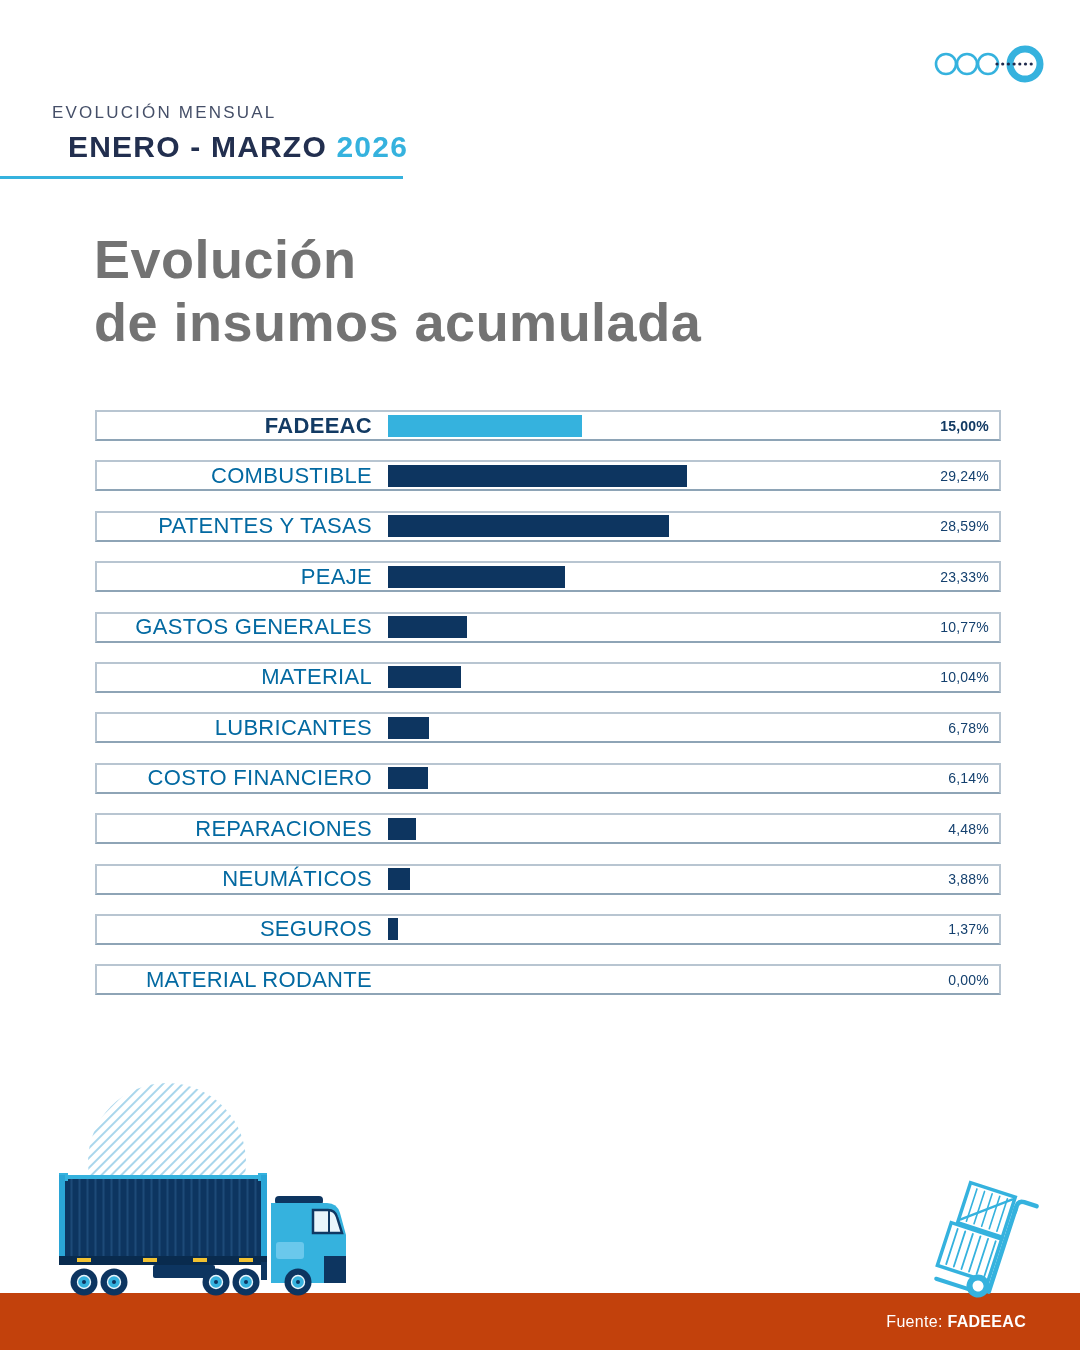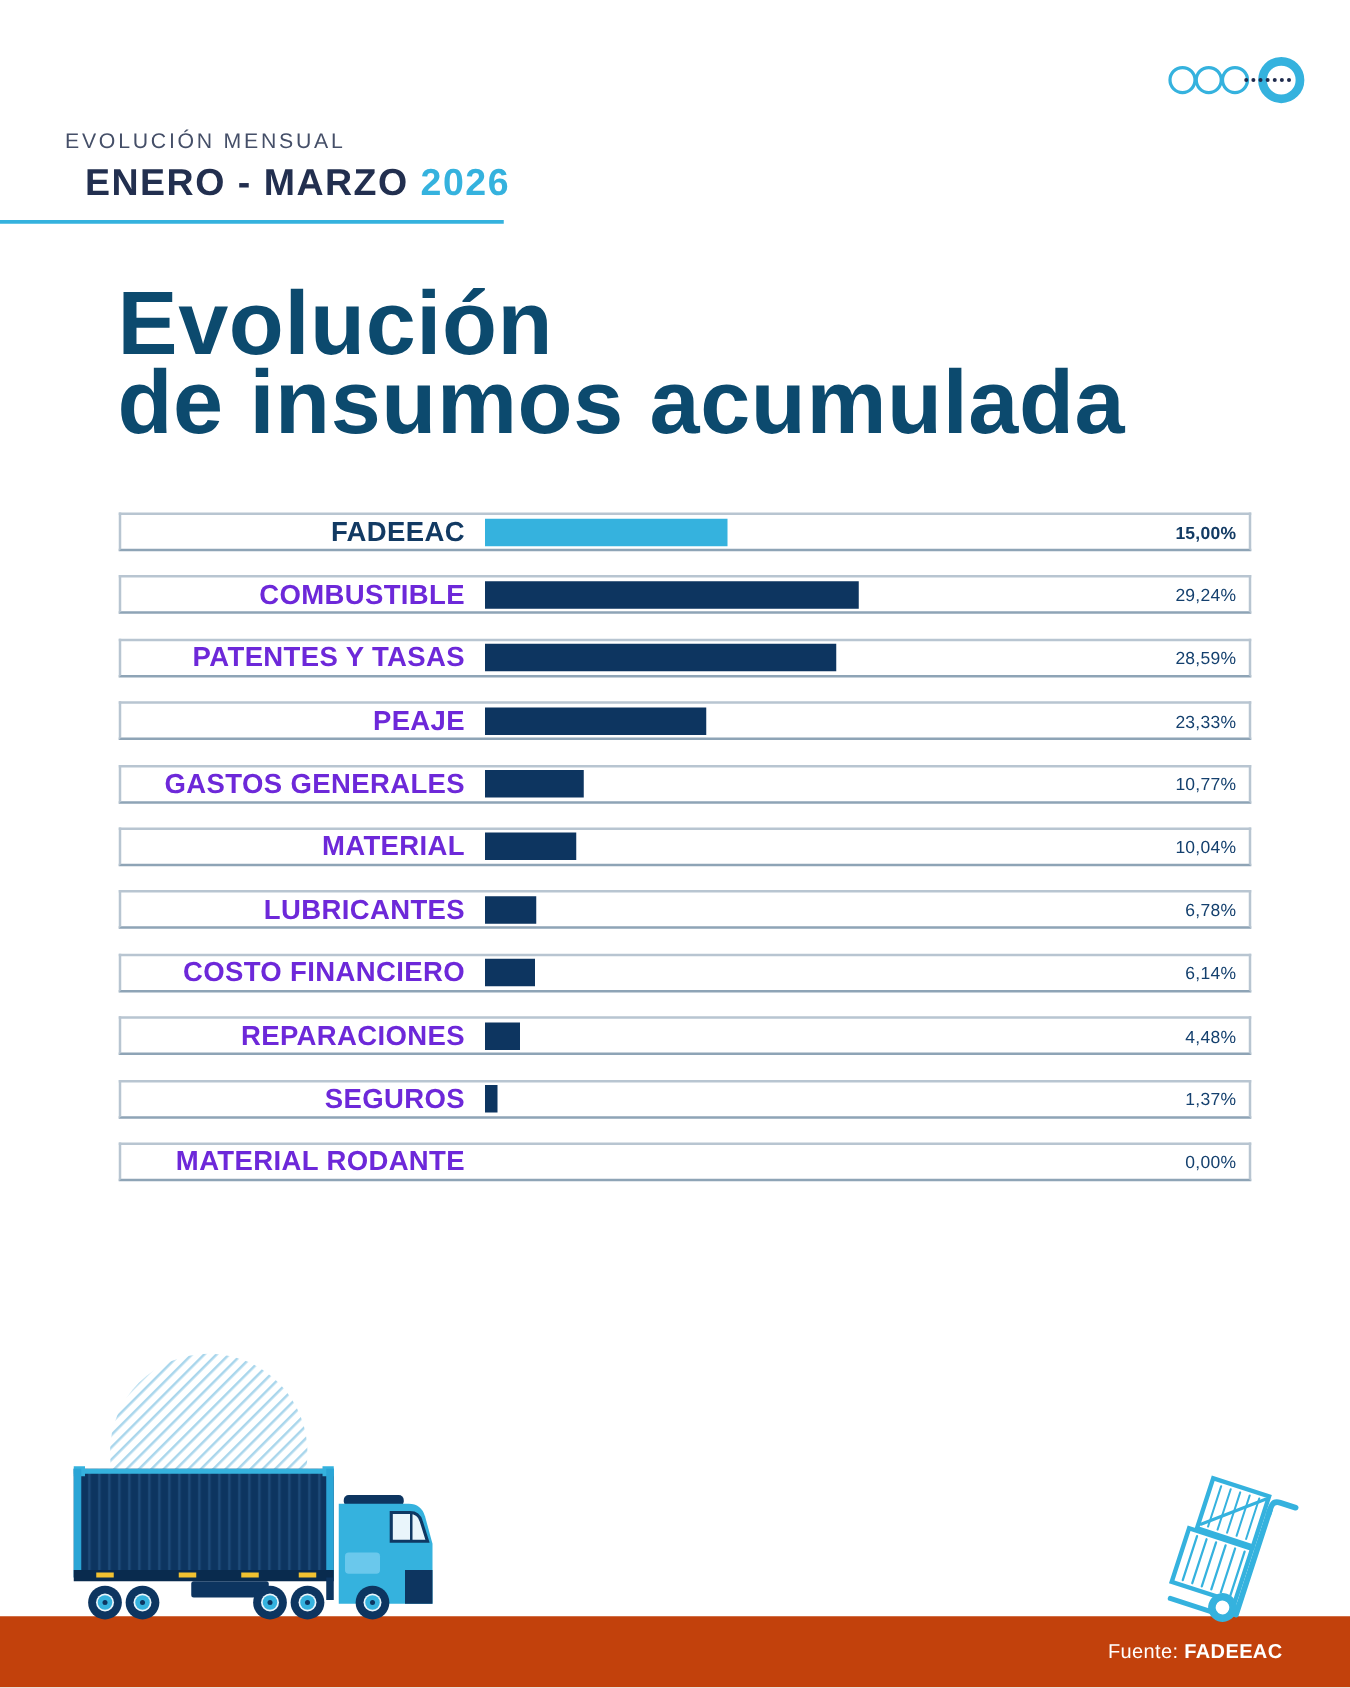--- a/index.html
+++ b/index.html
@@ -20,35 +20,35 @@
     font-size:30px; font-weight:700; letter-spacing:1.2px; color:#222f4f;margin-left:16px;
   }
   .period .year { color:#35b2de; }
   .rule {
     position:absolute; left:0; top:176px; width:403px; height:2.5px;
     background:#35b2de;
   }
   
   .title {
     position:absolute; left:94px; top:228px;
-    font-size:72px; line-height:63px; color:#0c4a6e; letter-spacing:0.5px;
+    font-size:54px; line-height:63px; color:#737373; letter-spacing:0.5px;
   }
   .title .t1 { font-weight:700; }
   .title .t2 { font-weight:700; }
   
   .rows { position:absolute; left:95px; top:410px; width:906px; }
   .row {
     position:relative; display:flex; align-items:center;
     height:31px; margin-bottom:19.4px;
     background:#ffffff;
     border:2px solid #b8c5d1; border-bottom-color:#8ea4b6;
   }
   .row-label {
     width:275px; text-align:right;
-    font-size:22px; letter-spacing:0.3px; color:#6d28d9; font-weight:700;
+    font-size:22px; letter-spacing:0.3px; color:#0369a1; font-weight:400;
     white-space:nowrap;
   }
   .row-bar { height:22px; margin-left:16px; }
   .row-value {
     position:absolute; right:10px; top:50%; transform:translateY(-50%);
     font-size:14px; color:#14406e; font-weight:400; letter-spacing:0.2px;
   }
   .row.hl .row-label, .row.hl .row-value { font-weight:700; color:#123a63; }
   
   .footer {
@@ -131,20 +131,25 @@
       </div>
       <div class="row">
         <div class="row-label">COSTO FINANCIERO</div>
         <div class="row-bar" style="width: 40px; background: rgb(13, 53, 96);"></div>
         <div class="row-value">6,14%</div>
       </div>
       <div class="row">
         <div class="row-label">REPARACIONES</div>
         <div class="row-bar" style="width: 28px; background: rgb(13, 53, 96);"></div>
         <div class="row-value">4,48%</div>
+      </div>
+      <div class="row">
+        <div class="row-label">NEUMÁTICOS</div>
+        <div class="row-bar" style="width: 22px; background: rgb(13, 53, 96);"></div>
+        <div class="row-value">3,88%</div>
       </div>
       <div class="row">
         <div class="row-label">SEGUROS</div>
         <div class="row-bar" style="width: 10px; background: rgb(13, 53, 96);"></div>
         <div class="row-value">1,37%</div>
       </div>
       <div class="row">
         <div class="row-label">MATERIAL RODANTE</div>
         <div class="row-bar" style="width: 0px; background: rgb(13, 53, 96);"></div>
         <div class="row-value">0,00%</div>

